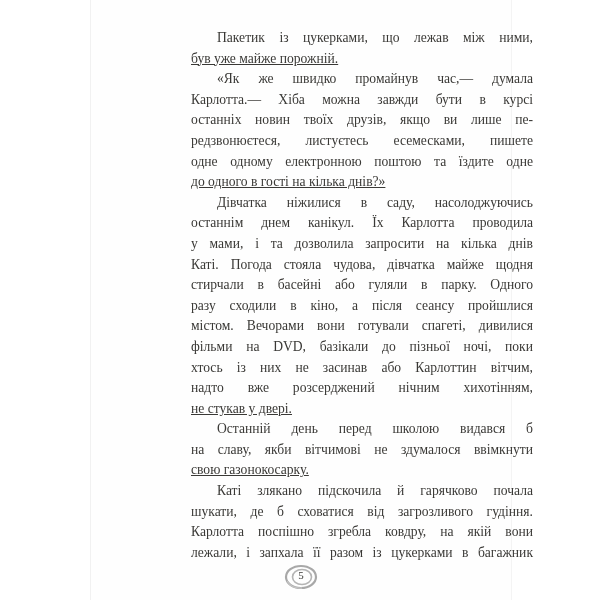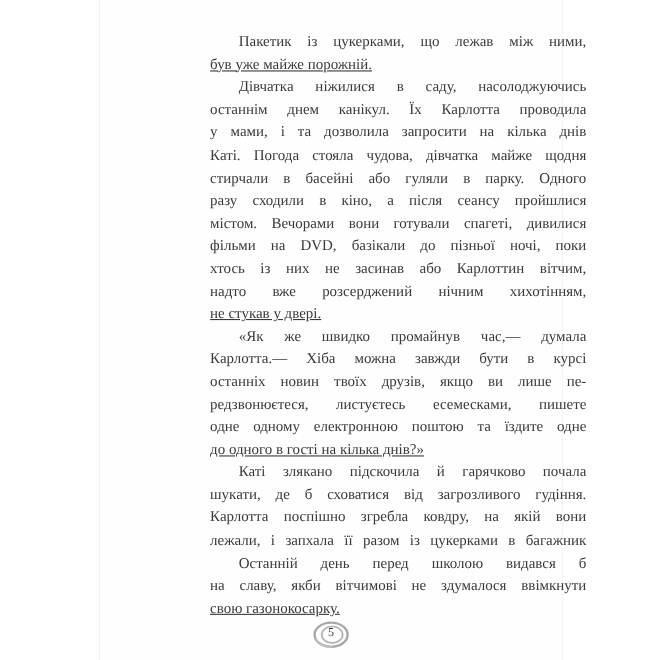--- a/index.html
+++ b/index.html
@@ -78,53 +78,53 @@
 <div class="page"></div>
 
 <div class="text-block">
 
   <div>
     <span class="line indent">Пакетик із цукерками, що лежав між ними,</span>
     <span class="line last">був уже майже порожній.</span>
   </div>
 
   <div>
+    <span class="line indent">«Як же швидко промайнув час,— думала</span>
+    <span class="line">Карлотта.— Хіба можна завжди бути в курсі</span>
+    <span class="line">останніх новин твоїх друзів, якщо ви лише пе-</span>
+    <span class="line">редзвонюєтеся, листуєтесь есемесками, пишете</span>
+    <span class="line">одне одному електронною поштою та їздите одне</span>
+    <span class="line last">до одного в гості на кілька днів?»</span>
+  </div>
+
+  <div>
     <span class="line indent">Дівчатка ніжилися в саду, насолоджуючись</span>
     <span class="line">останнім днем канікул. Їх Карлотта проводила</span>
     <span class="line">у мами, і та дозволила запросити на кілька днів</span>
     <span class="line">Каті. Погода стояла чудова, дівчатка майже щодня</span>
     <span class="line">стирчали в басейні або гуляли в парку. Одного</span>
     <span class="line">разу сходили в кіно, а після сеансу пройшлися</span>
     <span class="line">містом. Вечорами вони готували спагеті, дивилися</span>
     <span class="line">фільми на DVD, базікали до пізньої ночі, поки</span>
     <span class="line">хтось із них не засинав або Карлоттин вітчим,</span>
     <span class="line">надто вже розсерджений нічним хихотінням,</span>
     <span class="line last">не стукав у двері.</span>
   </div>
 
   <div>
-    <span class="line indent">«Як же швидко промайнув час,— думала</span>
-    <span class="line">Карлотта.— Хіба можна завжди бути в курсі</span>
-    <span class="line">останніх новин твоїх друзів, якщо ви лише пе-</span>
-    <span class="line">редзвонюєтеся, листуєтесь есемесками, пишете</span>
-    <span class="line">одне одному електронною поштою та їздите одне</span>
-    <span class="line last">до одного в гості на кілька днів?»</span>
+    <span class="line indent">Останній день перед школою видався б</span>
+    <span class="line">на славу, якби вітчимові не здумалося ввімкнути</span>
+    <span class="line last">свою газонокосарку.</span>
   </div>
 
   <div>
     <span class="line indent">Каті злякано підскочила й гарячково почала</span>
     <span class="line">шукати, де б сховатися від загрозливого гудіння.</span>
     <span class="line">Карлотта поспішно згребла ковдру, на якій вони</span>
     <span class="line">лежали, і запхала її разом із цукерками в багажник</span>
-  </div>
-
-  <div>
-    <span class="line indent">Останній день перед школою видався б</span>
-    <span class="line">на славу, якби вітчимові не здумалося ввімкнути</span>
-    <span class="line last">свою газонокосарку.</span>
   </div>
 </div>
 
 <div class="folio">
   <svg width="34" height="28" viewBox="0 0 34 28">
     <ellipse cx="17" cy="14" rx="15" ry="11" fill="none" stroke="#a8a8a8" stroke-width="2.2"></ellipse>
     <ellipse cx="18" cy="14" rx="9.5" ry="7.5" fill="none" stroke="#b4b4b4" stroke-width="1.6"></ellipse>
     <path d="M3 18 Q8 26 18 25" fill="none" stroke="#c4c4c4" stroke-width="1.4"></path>
   </svg>
   <span class="folio-num">5</span>

